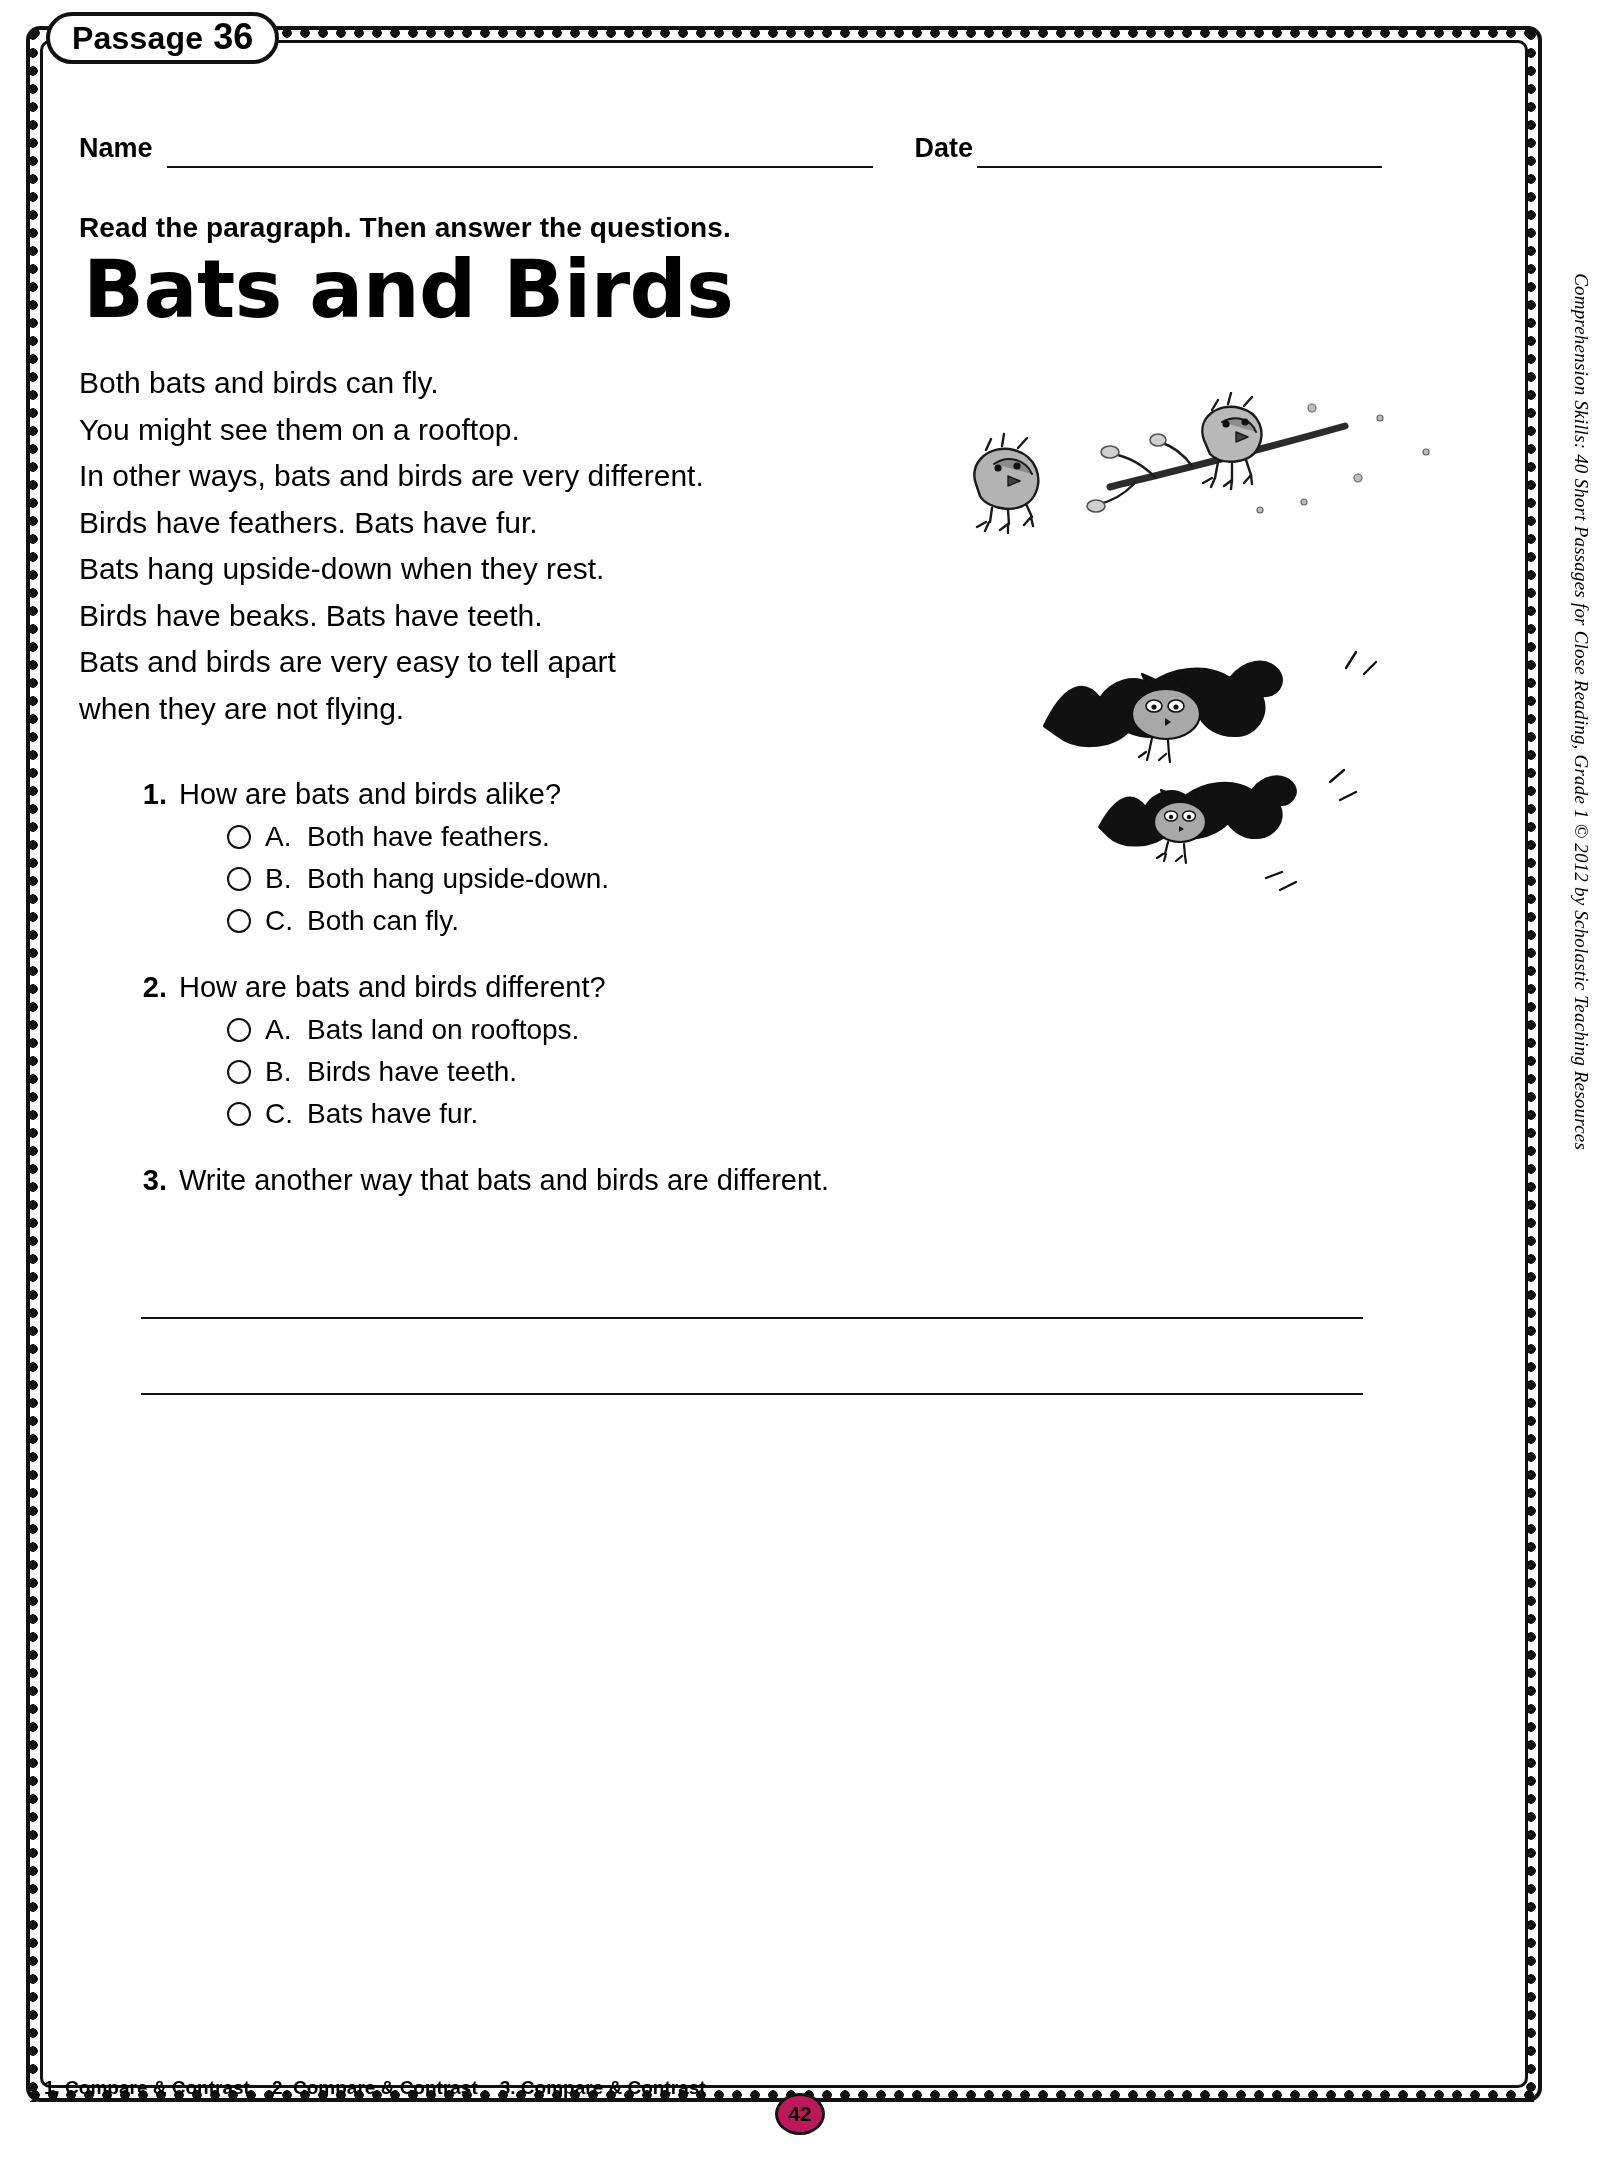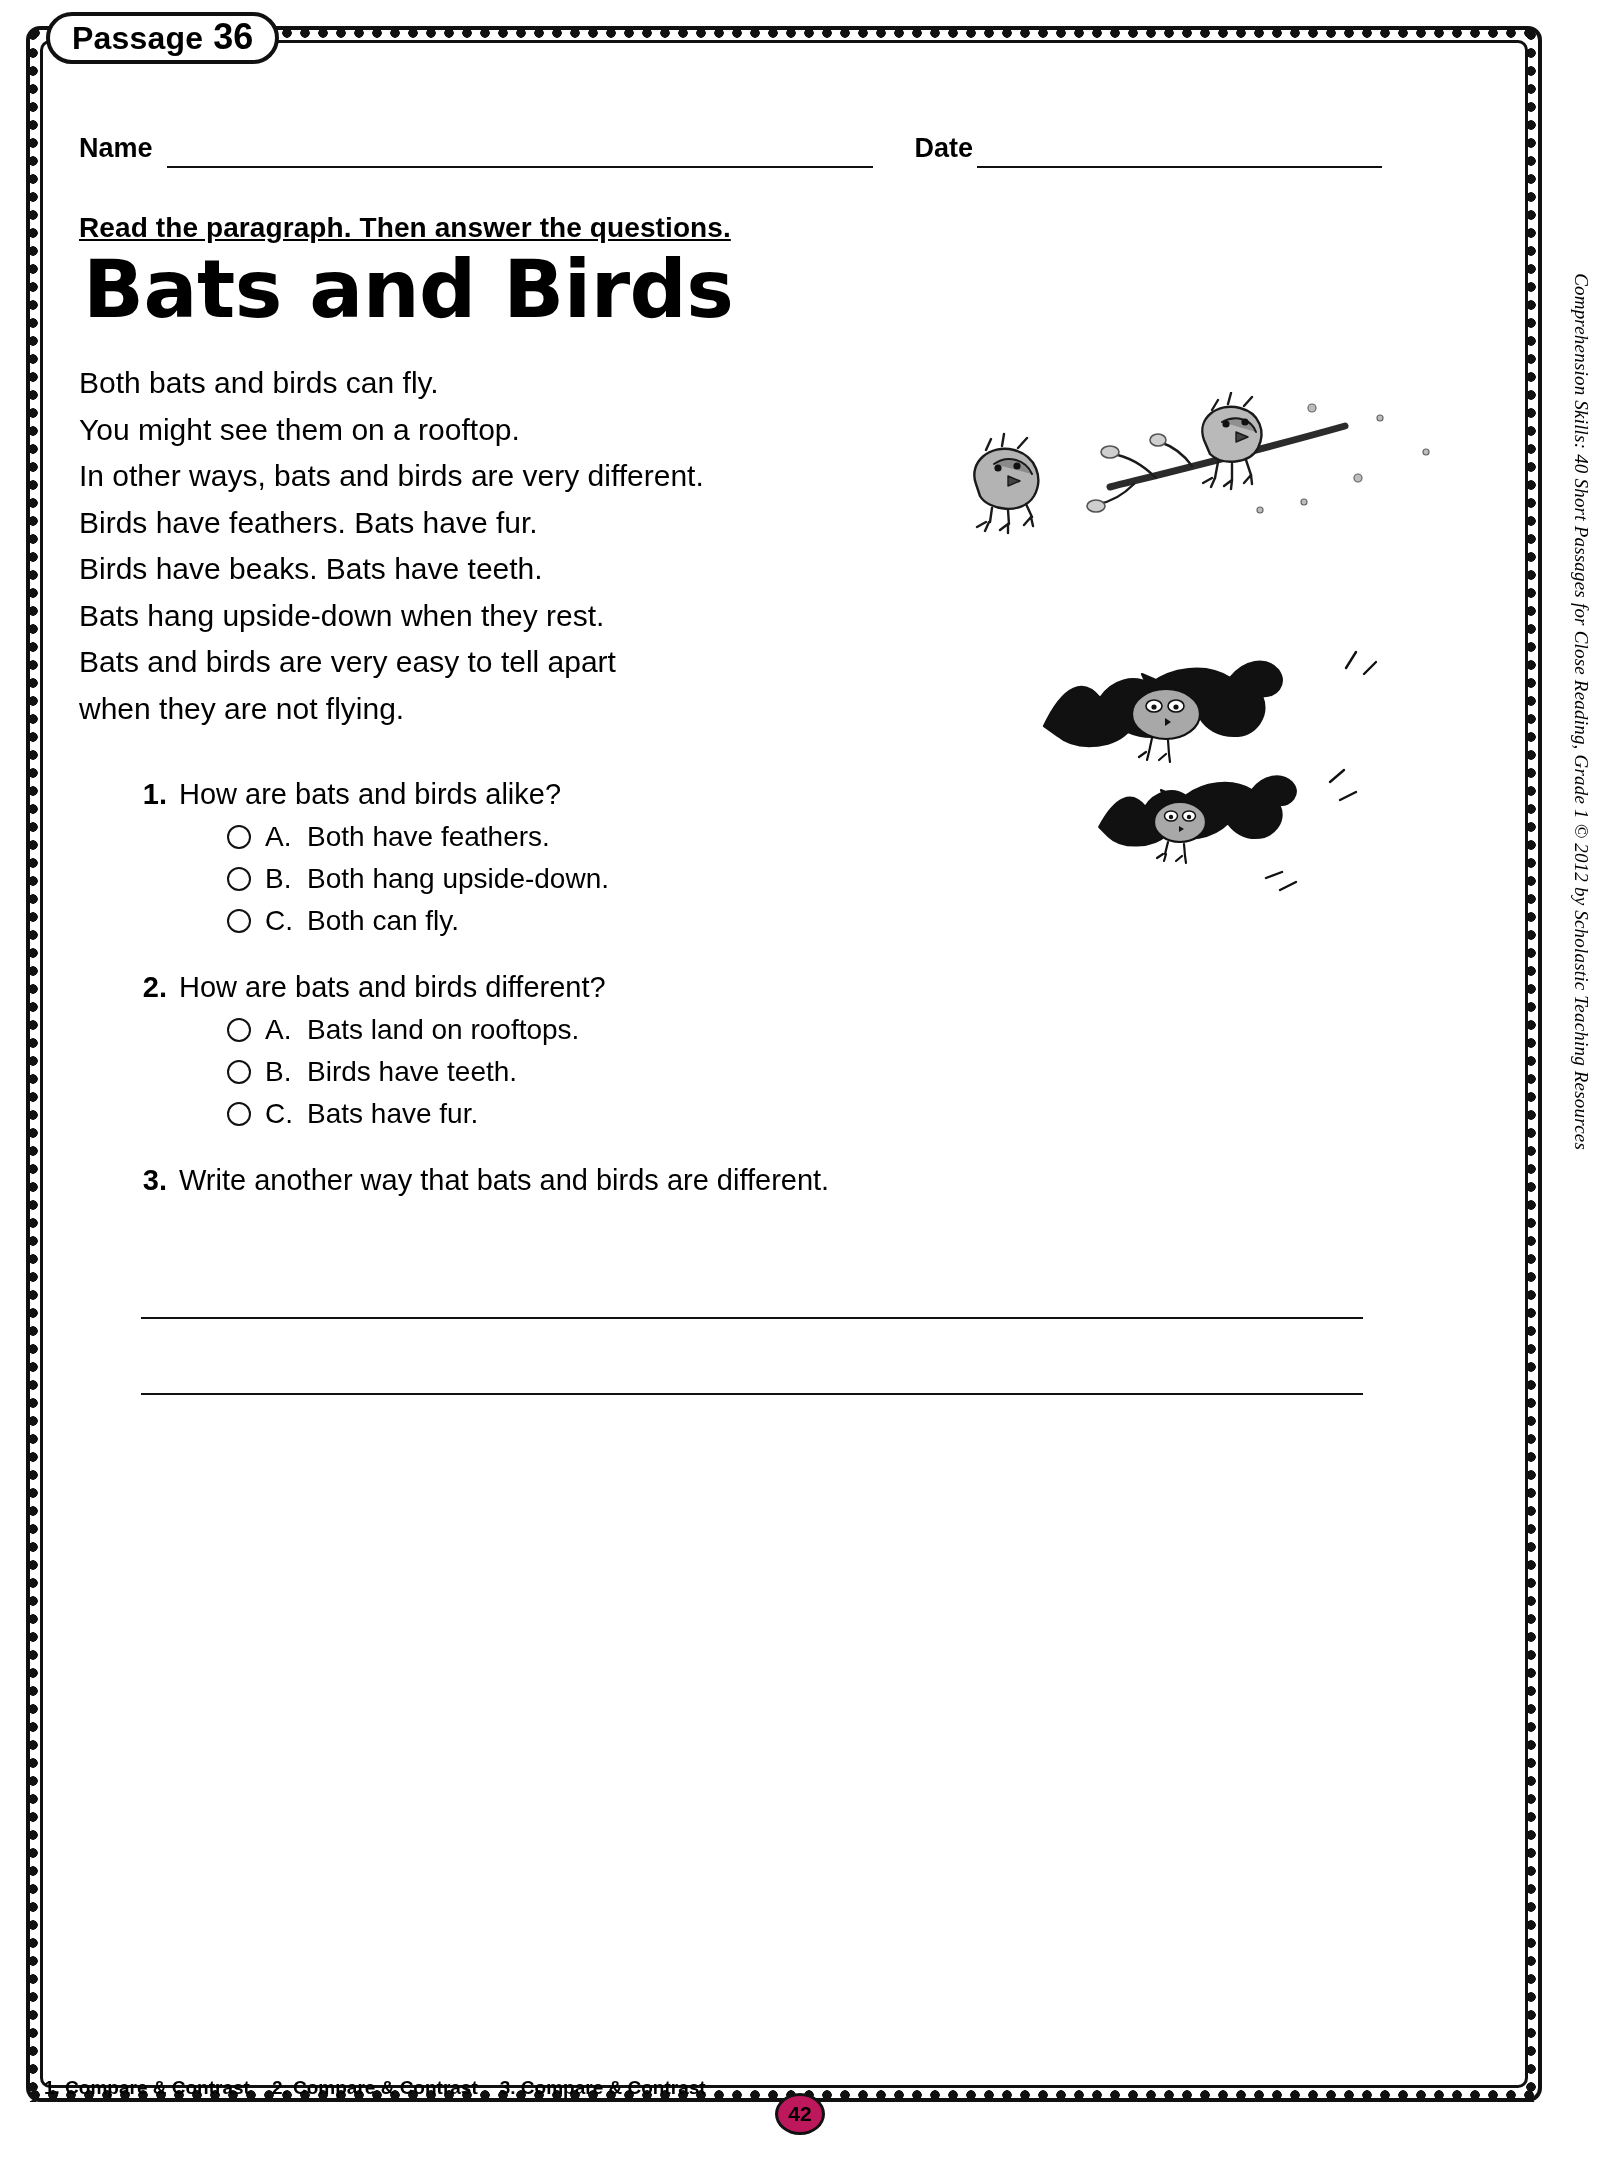--- a/index.html
+++ b/index.html
@@ -118,21 +118,20 @@
     height: 30px;
   }
   .nd-line.name { width: 706px; margin-left: 14px; }
   .nd-line.date { width: 405px; margin-left: 4px; }
   .nd-label.date { margin-left: 42px; }
 
   .instruction {
     font-size: 28px;
     font-weight: bold;
     letter-spacing: .1px;
-    text-decoration: underline;
   }
 
   .title {
     font-size: 80px;
     font-weight: bold;
     letter-spacing: -0.5px;
     line-height: 1.05;
     margin: 4px 0 28px 4px;
     font-family: "DejaVu Sans", sans-serif;
   }
@@ -277,22 +276,22 @@
 
     <div class="instruction">Read the paragraph. Then answer the questions.</div>
 
     <div class="title">Bats and Birds</div>
 
     <div class="passage-text">
       <div>Both bats and birds can fly.</div>
       <div>You might see them on a rooftop.</div>
       <div>In other ways, bats and birds are very different.</div>
       <div>Birds have feathers. Bats have fur.</div>
+      <div>Bats hang upside-down when they rest.</div>
       <div>Birds have beaks. Bats have teeth.</div>
-      <div>Bats hang upside-down when they rest.</div>
       <div>Bats and birds are very easy to tell apart</div>
       <div>when they are not flying.</div>
     </div>
 
     <div class="questions">
 
       <div class="question">
         <div class="q-head">
           <span class="q-num">1.</span>
           <span class="q-text">How are bats and birds alike?</span>

